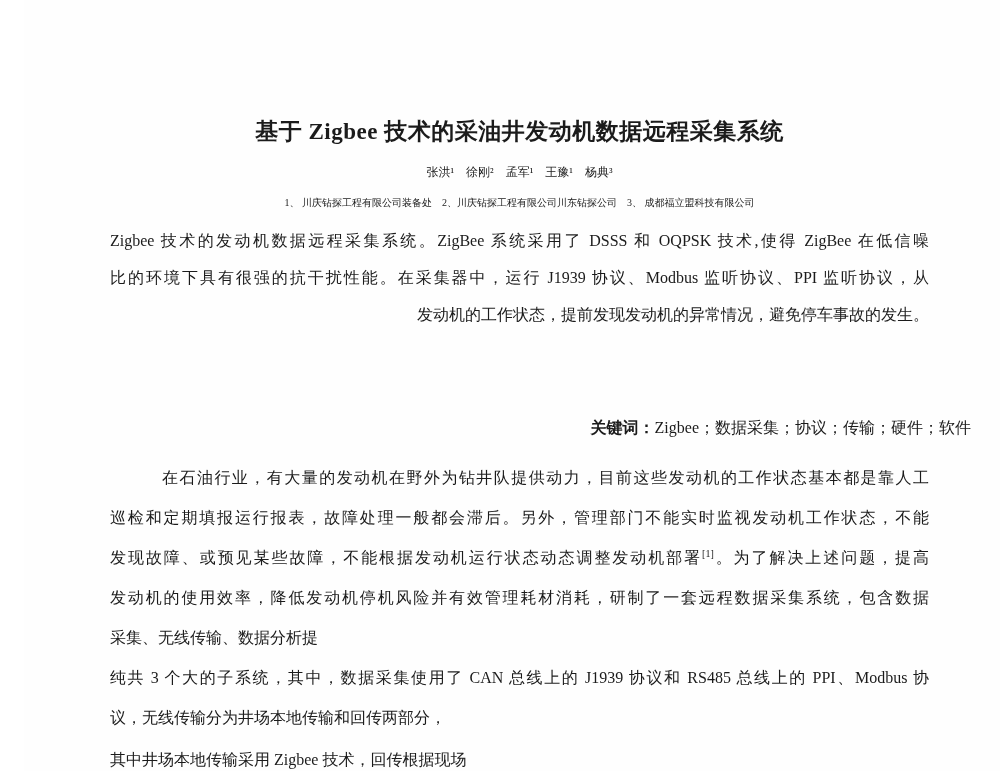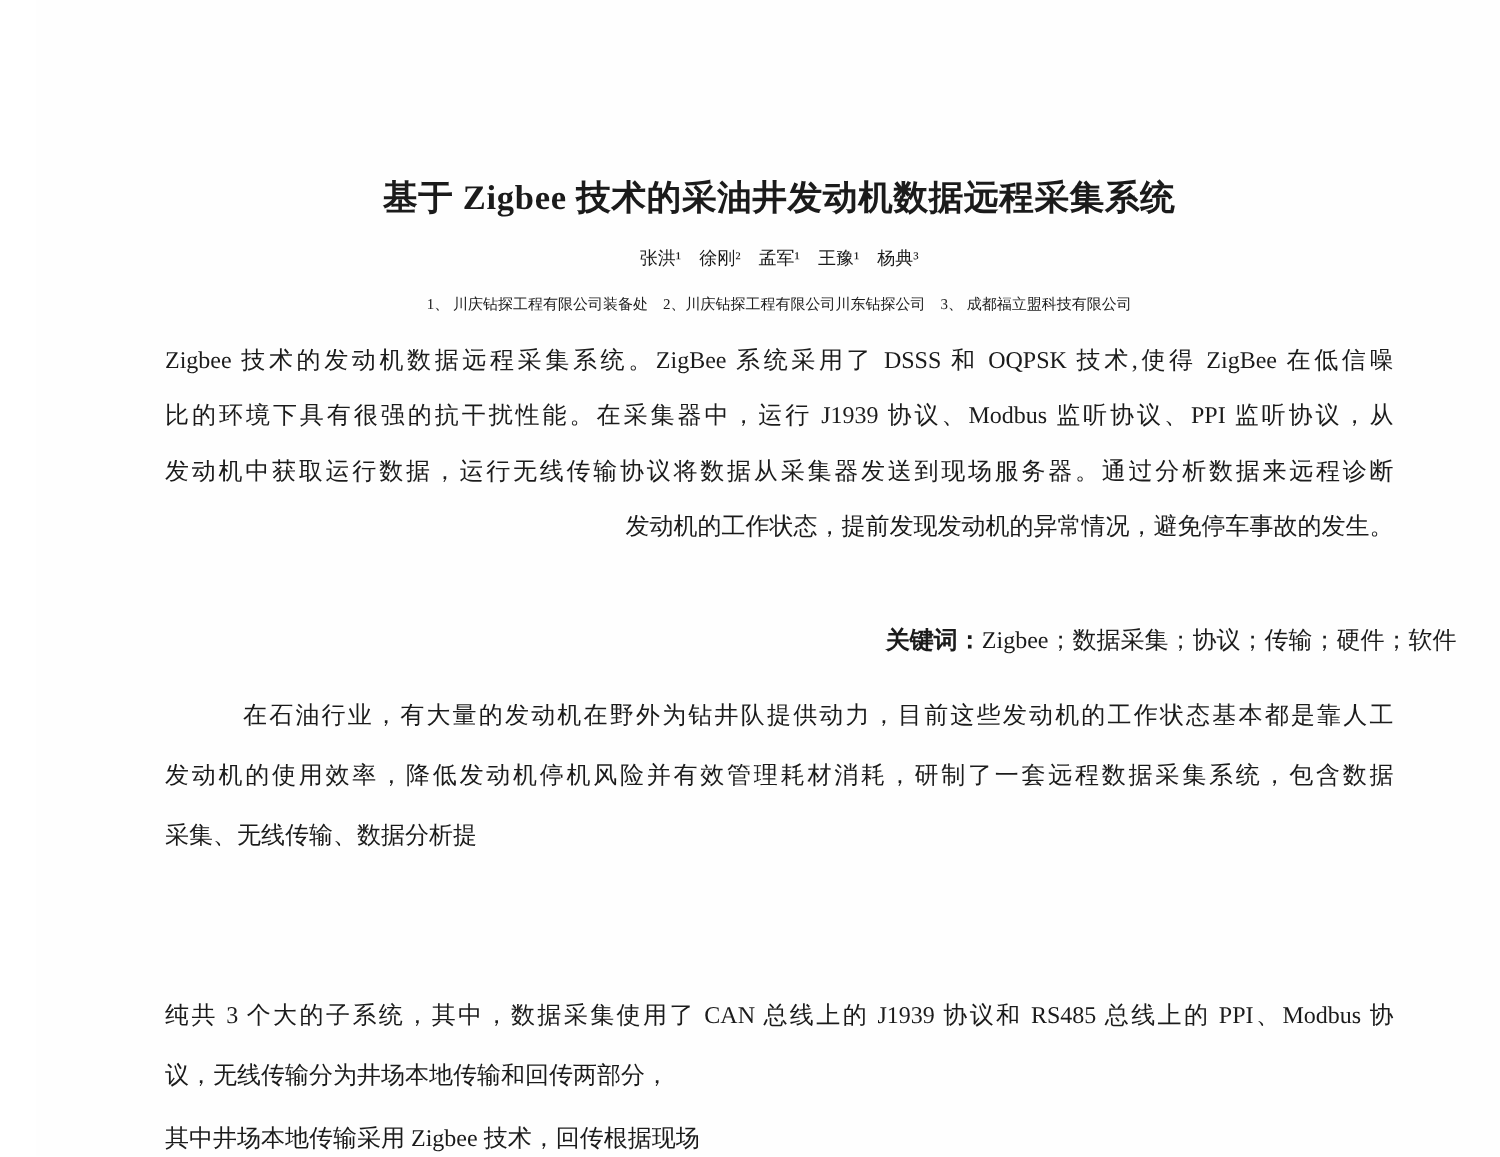--- a/index.html
+++ b/index.html
@@ -85,28 +85,29 @@
 
   <h1 class="blk title">基于 Zigbee 技术的采油井发动机数据远程采集系统</h1>
 
   <div class="blk authors">张洪¹　徐刚²　孟军¹　王豫¹　杨典³</div>
 
   <div class="blk affil">1、 川庆钻探工程有限公司装备处　2、川庆钻探工程有限公司川东钻探公司　3、 成都福立盟科技有限公司</div>
 
   <div class="blk abstract">
     <div class="ln abs-ln jf">Zigbee 技术的发动机数据远程采集系统。ZigBee 系统采用了 DSSS 和 OQPSK 技术,使得 ZigBee 在低信噪</div>
     <div class="ln abs-ln jf">比的环境下具有很强的抗干扰性能。在采集器中，运行 J1939 协议、Modbus 监听协议、PPI 监听协议，从</div>
-    <div class="ln abs-ln jf">发动机中获取运行数据，运行无线传输协议将数据从采集器发送到现场服务器。通过分析数据来远程诊断</div>
     <div class="ln abs-ln">发动机的工作状态，提前发现发动机的异常情况，避免停车事故的发生。</div>
   </div>
 
   <div class="blk keywords ln abs-ln ind-kw"><span class="lbl">关键词：</span><span>Zigbee；数据采集；协议；传输；硬件；软件</span></div>
 
   <div class="blk para1">
     <div class="ln body-ln jf ind-body">在石油行业，有大量的发动机在野外为钻井队提供动力，目前这些发动机的工作状态基本都是靠人工</div>
+    <div class="ln body-ln jf">巡检和定期填报运行报表，故障处理一般都会滞后。另外，管理部门不能实时监视发动机工作状态，不能</div>
+    <div class="ln body-ln jf"><span>发现故障、或预见某些故障，不能根据发动机运行状态动态调整发动机部署</span><sup class="ref">[1]</sup><span>。为了解决上述问题，提高</span></div>
     <div class="ln body-ln jf">发动机的使用效率，降低发动机停机风险并有效管理耗材消耗，研制了一套远程数据采集系统，包含数据</div>
     <div class="ln body-ln">采集、无线传输、数据分析提</div>
   </div>
 
   <div class="blk para2">
     <div class="ln body-ln jf">纯共 3 个大的子系统，其中，数据采集使用了 CAN 总线上的 J1939 协议和 RS485 总线上的 PPI、Modbus 协</div>
     <div class="ln body-ln">议，无线传输分为井场本地传输和回传两部分，</div>
   </div>
 
   <div class="blk para3">

